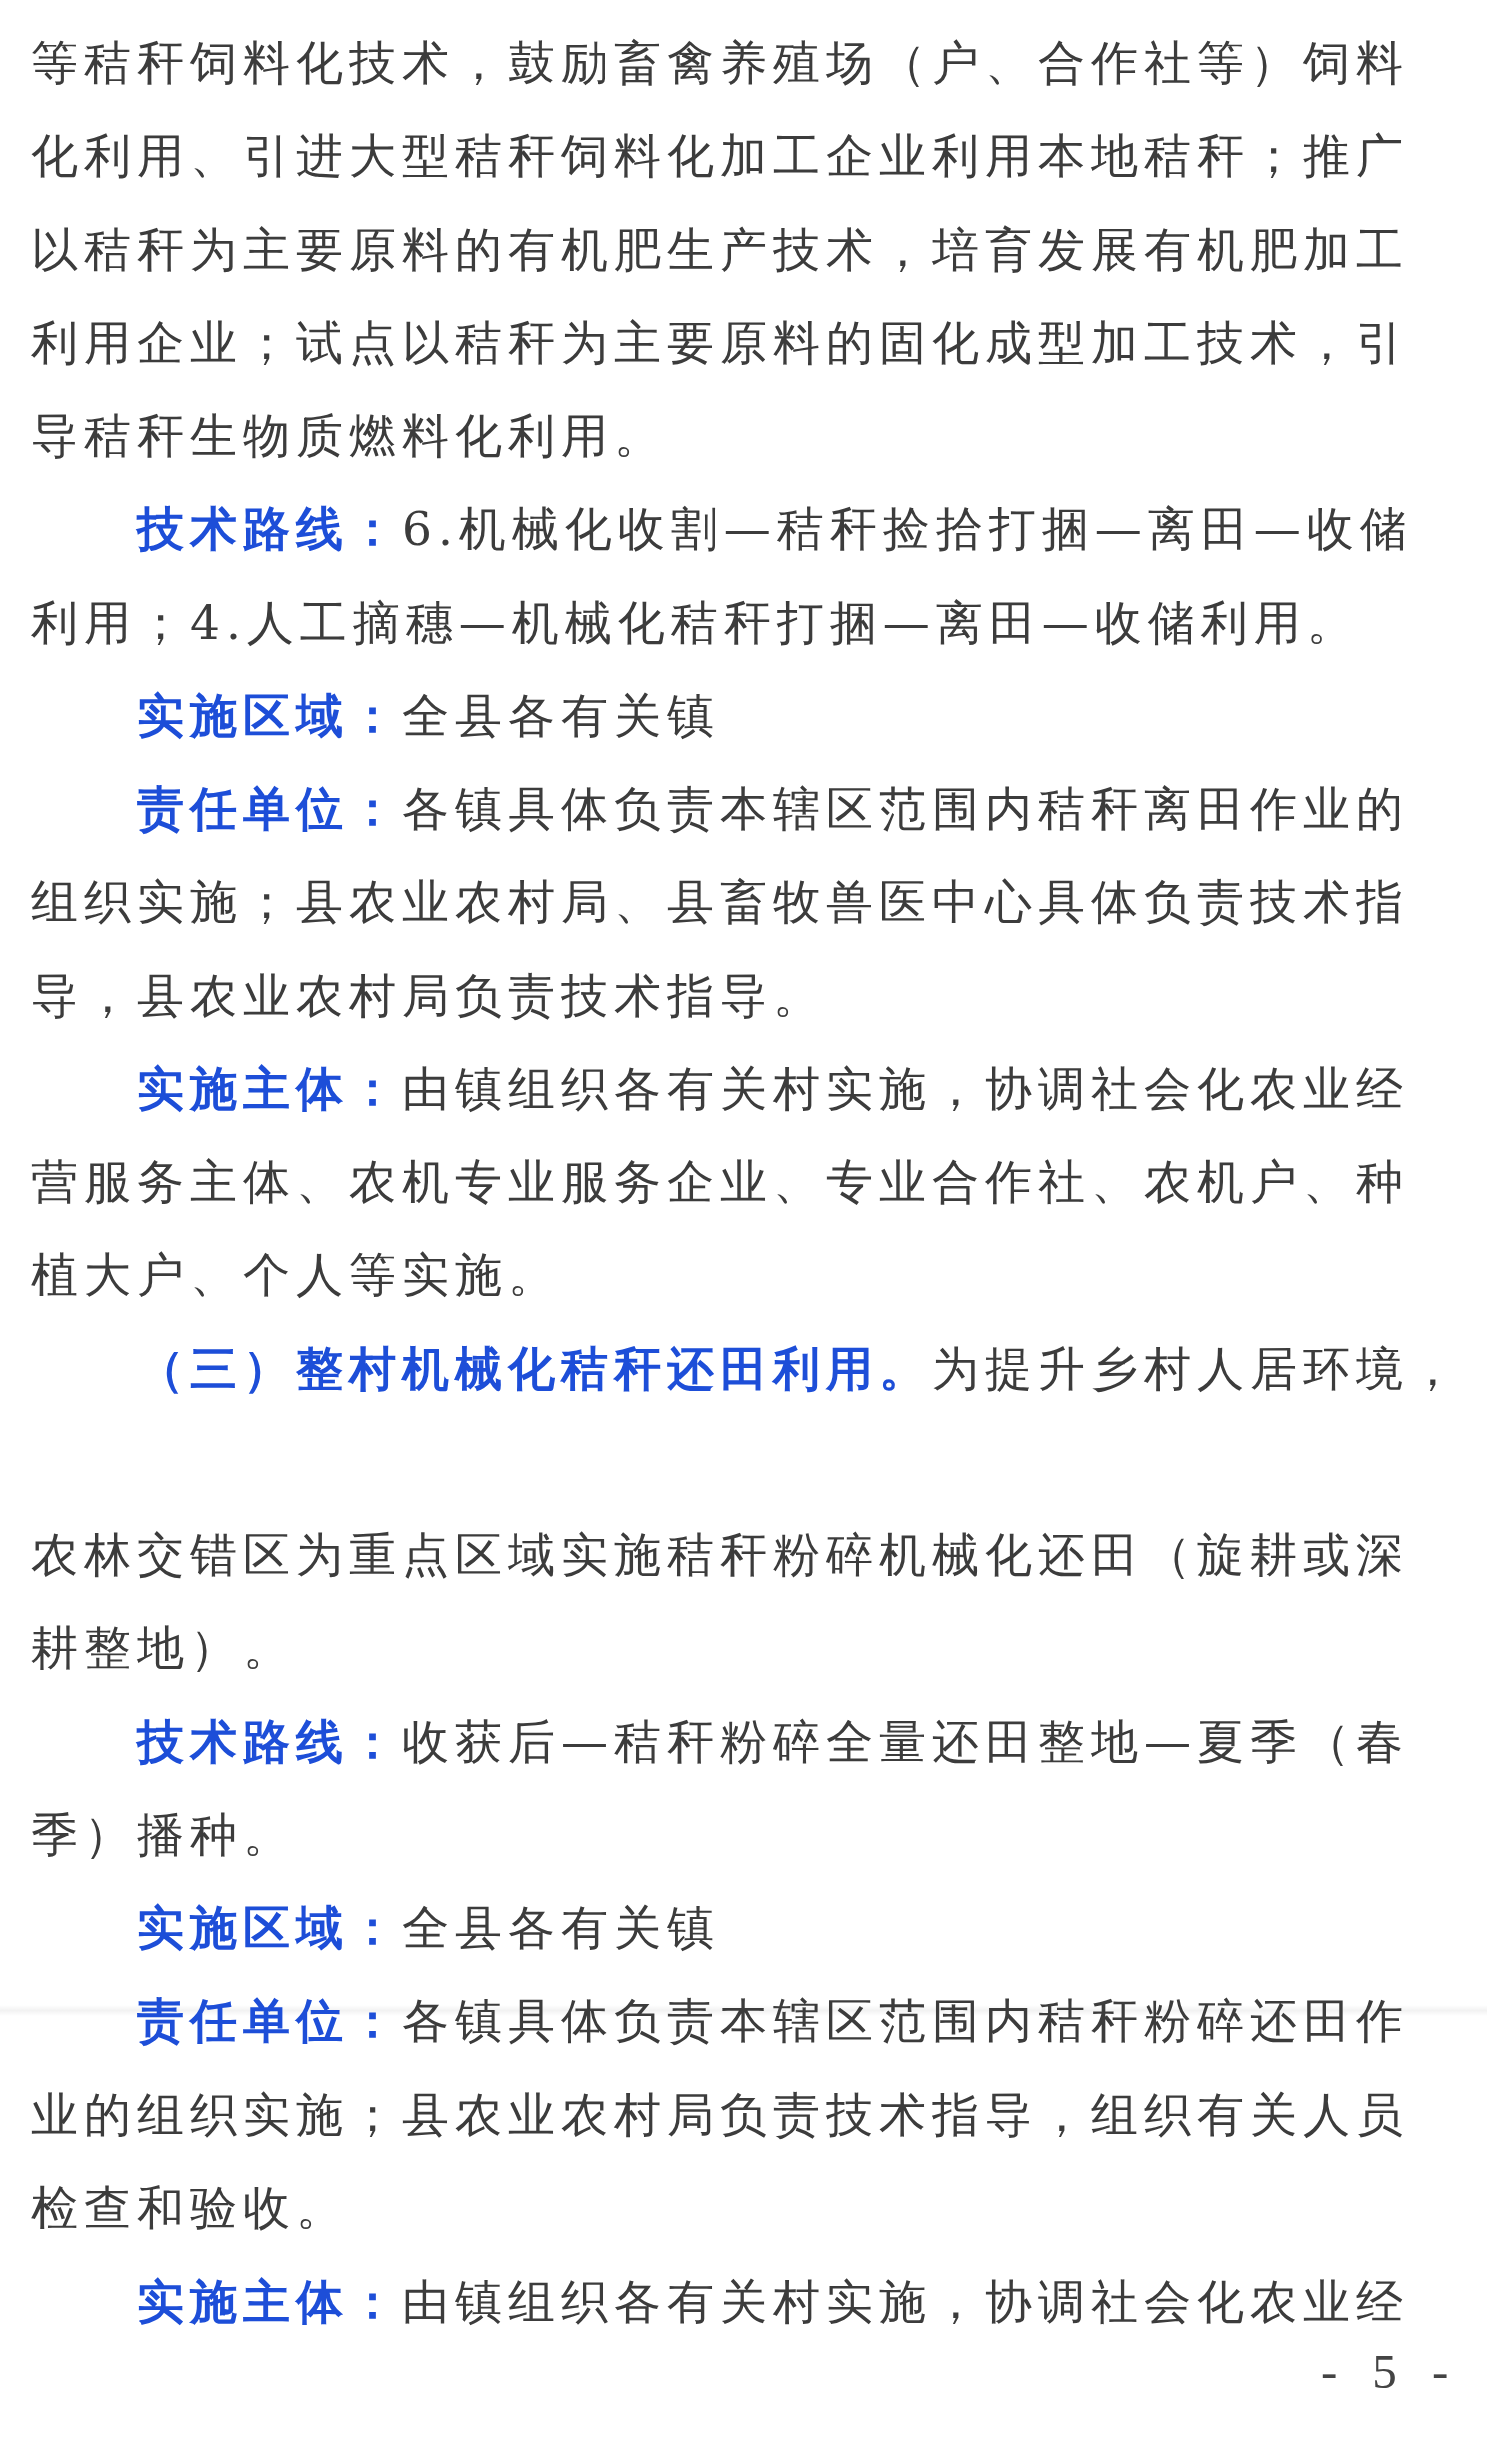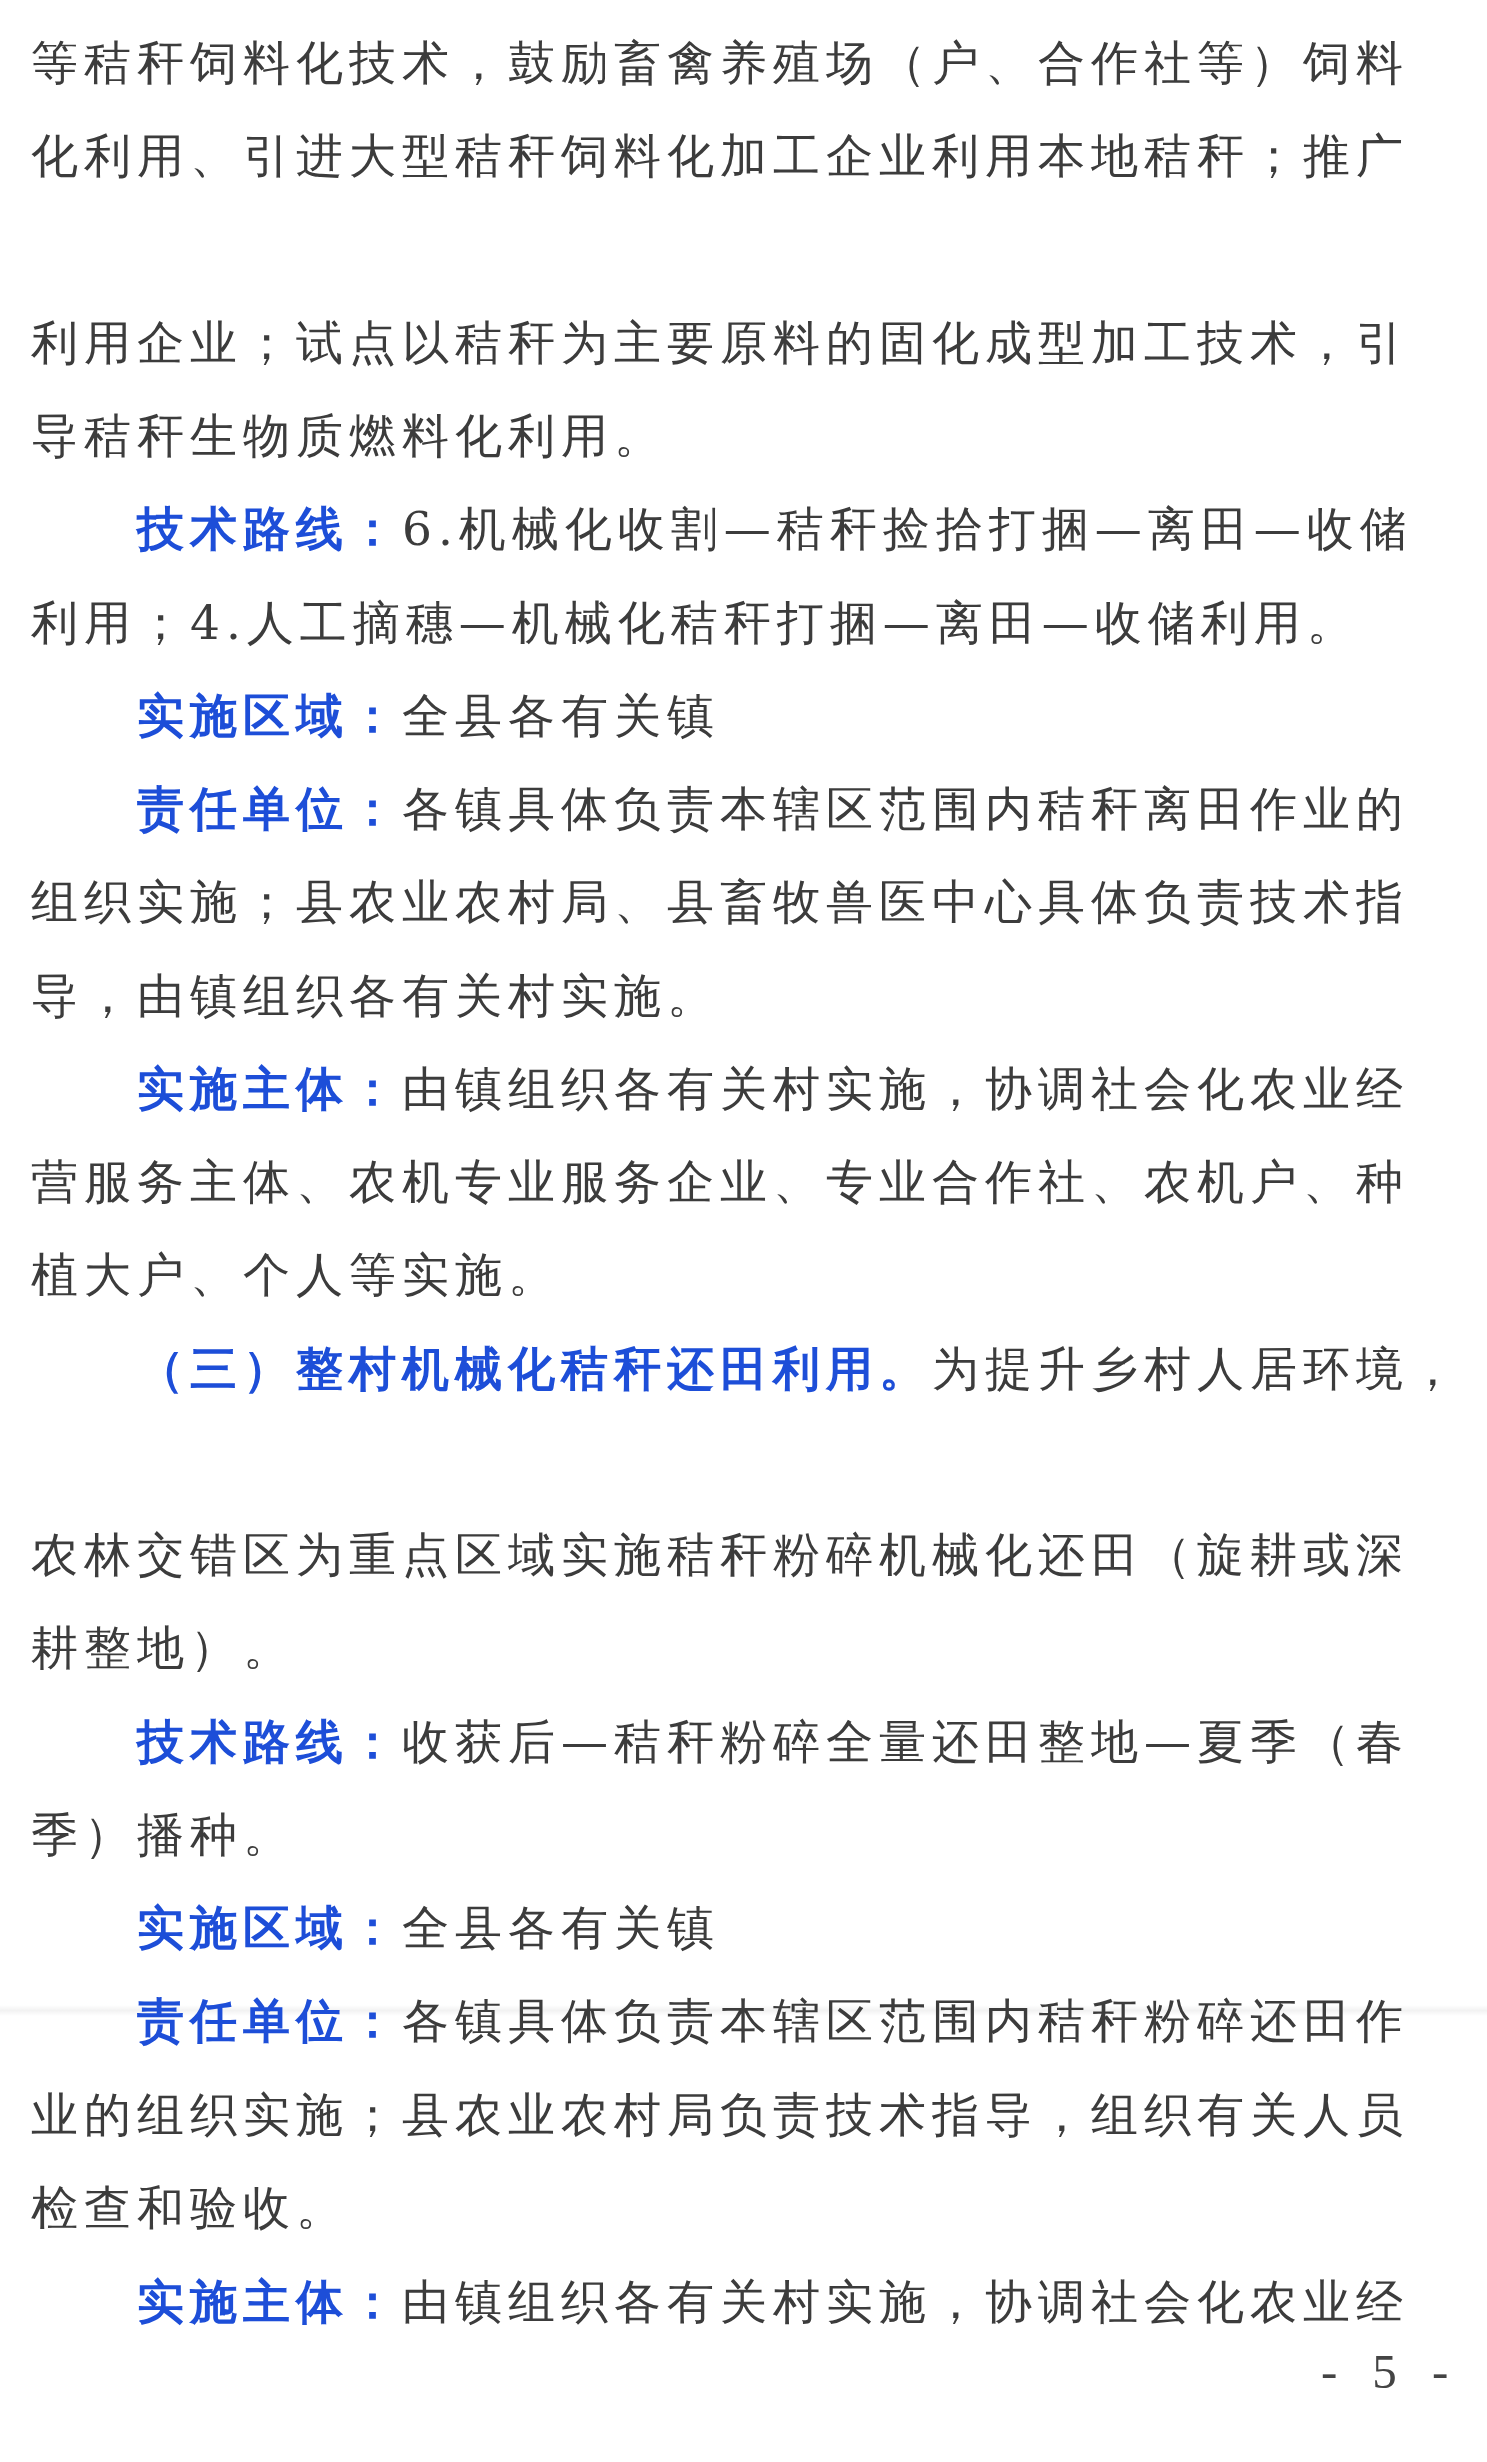--- a/index.html
+++ b/index.html
@@ -28,28 +28,29 @@
   }
 </style>
 </head>
 <body>
 
 <div class="scan-band"></div>
 
 <div class="page">
   <div class="line" style="top:30px"><span class="bold"></span><span>等秸秆饲料化技术，鼓励畜禽养殖场（户、合作社等）饲料</span></div>
   <div class="line" style="top:123px"><span class="bold"></span><span>化利用、引进大型秸秆饲料化加工企业利用本地秸秆；推广</span></div>
+  <div class="line" style="top:217px"><span class="bold"></span><span>以秸秆为主要原料的有机肥生产技术，培育发展有机肥加工</span></div>
   <div class="line" style="top:310px"><span class="bold"></span><span>利用企业；试点以秸秆为主要原料的固化成型加工技术，引</span></div>
   <div class="line" style="top:403px"><span class="bold"></span><span>导秸秆生物质燃料化利用。</span></div>
   <div class="line indent" style="top:496px"><span class="bold">技术路线：</span><span>6.机械化收割—秸秆捡拾打捆—离田—收储</span></div>
   <div class="line" style="top:590px"><span class="bold"></span><span>利用；4.人工摘穗—机械化秸秆打捆—离田—收储利用。</span></div>
   <div class="line indent" style="top:683px"><span class="bold">实施区域：</span><span>全县各有关镇</span></div>
   <div class="line indent" style="top:776px"><span class="bold">责任单位：</span><span>各镇具体负责本辖区范围内秸秆离田作业的</span></div>
   <div class="line" style="top:869px"><span class="bold"></span><span>组织实施；县农业农村局、县畜牧兽医中心具体负责技术指</span></div>
-  <div class="line" style="top:963px"><span class="bold"></span><span>导，由镇组织各有关村实施。</span></div>
+  <div class="line" style="top:963px"><span class="bold"></span><span>导，县农业农村局负责技术指导。</span></div>
   <div class="line indent" style="top:1056px"><span class="bold">实施主体：</span><span>由镇组织各有关村实施，协调社会化农业经</span></div>
   <div class="line" style="top:1149px"><span class="bold"></span><span>营服务主体、农机专业服务企业、专业合作社、农机户、种</span></div>
   <div class="line" style="top:1242px"><span class="bold"></span><span>植大户、个人等实施。</span></div>
   <div class="line indent" style="top:1336px"><span class="bold">（三）整村机械化秸秆还田利用。</span><span>为提升乡村人居环境，</span></div>
   <div class="line" style="top:1522px"><span class="bold"></span><span>农林交错区为重点区域实施秸秆粉碎机械化还田（旋耕或深</span></div>
   <div class="line" style="top:1615px"><span class="bold"></span><span>耕整地）。</span></div>
   <div class="line indent" style="top:1709px"><span class="bold">技术路线：</span><span>收获后—秸秆粉碎全量还田整地—夏季（春</span></div>
   <div class="line" style="top:1802px"><span class="bold"></span><span>季）播种。</span></div>
   <div class="line indent" style="top:1895px"><span class="bold">实施区域：</span><span>全县各有关镇</span></div>
   <div class="line indent" style="top:1988px"><span class="bold">责任单位：</span><span>各镇具体负责本辖区范围内秸秆粉碎还田作</span></div>

